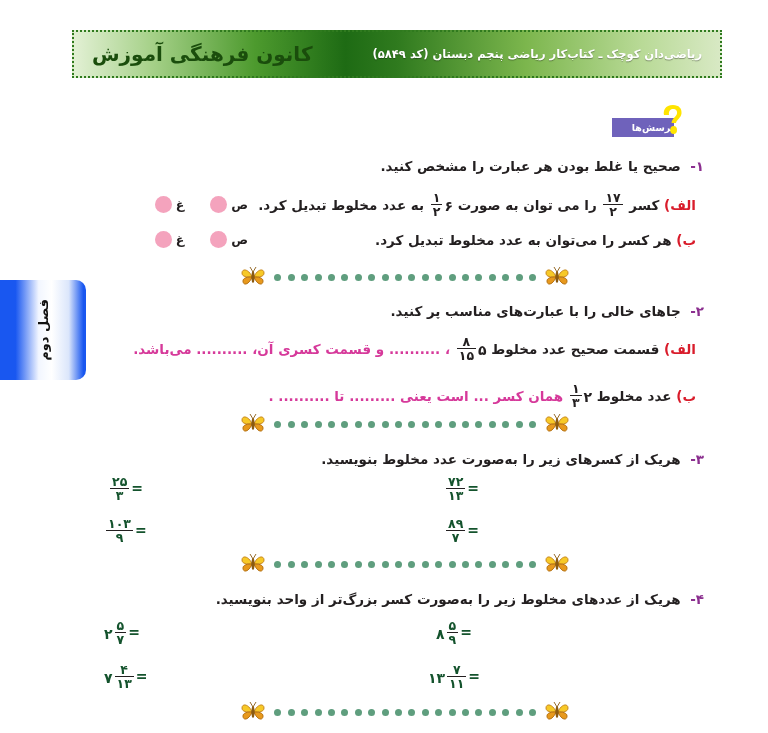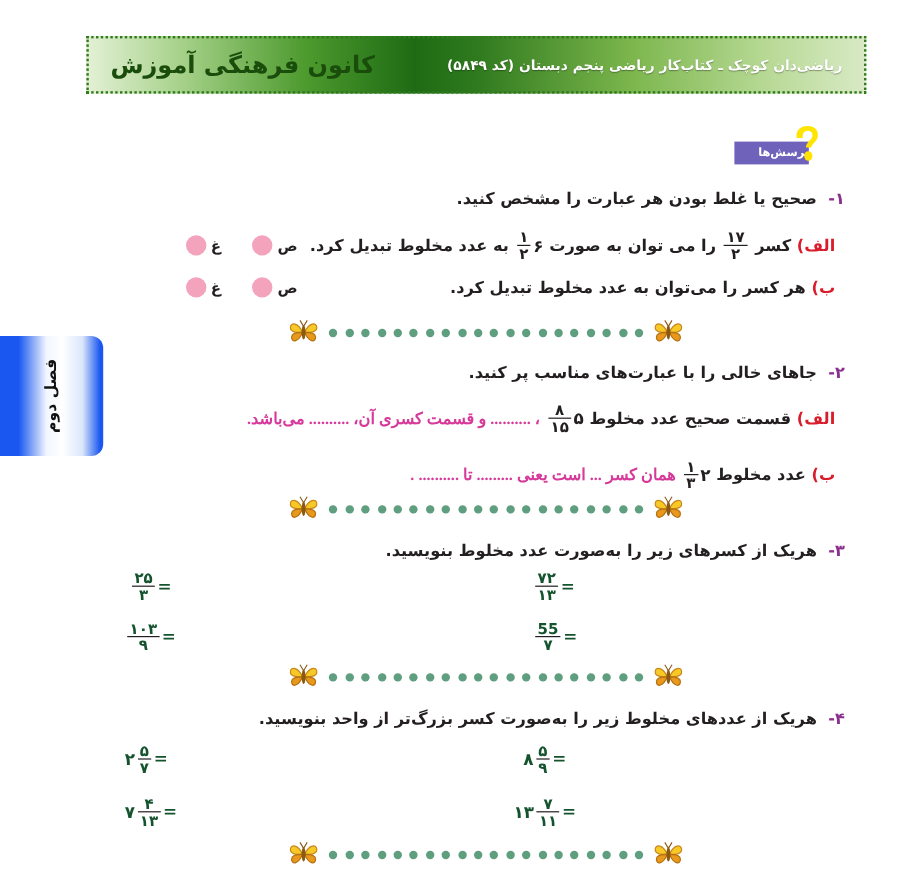--- a/index.html
+++ b/index.html
@@ -70,21 +70,21 @@
     position:absolute; left:0; top:0; width:768px; height:733px;
   }
 
   .q-line{
     position:absolute;
     font-size:13.5px; font-weight:bold; color:#231f20;
     white-space:nowrap;
   }
   .q-num{ color:#8b2f8f; }
   .part-lbl{ color:#d91c2b; }
-  .dots{ color:#d6399a; letter-spacing:1px;font-family:Liberation Serif, serif; }
+  .dots{ color:#d6399a; letter-spacing:1px; }
 
   
   .frac{
     display:inline-block; vertical-align:middle;
     text-align:center; line-height:1.05;
     margin:0 2px; position:relative; top:-1px;
   }
   .frac .num{ display:block; font-size:12.5px; padding:0 2px; }
   .frac .den{ display:block; font-size:12.5px; padding:0 2px;
               border-top:1.3px solid #231f20; }
@@ -317,21 +317,21 @@
   </div>
 
   <div class="ex-cell" style="left:444px; top:476px;">
     <span class="frac">
       <span class="num">۷۲</span>
       <span class="den">۱۳</span>
     </span><span class="eq">=</span>
   </div>
   <div class="ex-cell" style="left:444px; top:518px;">
     <span class="frac">
-      <span class="num">55</span>
+      <span class="num">۸۹</span>
       <span class="den">۷</span>
     </span><span class="eq">=</span>
   </div>
 
   <div class="ex-cell" style="left:108px; top:476px;">
     <span class="frac">
       <span class="num">۲۵</span>
       <span class="den">۳</span>
     </span><span class="eq">=</span>
   </div>

